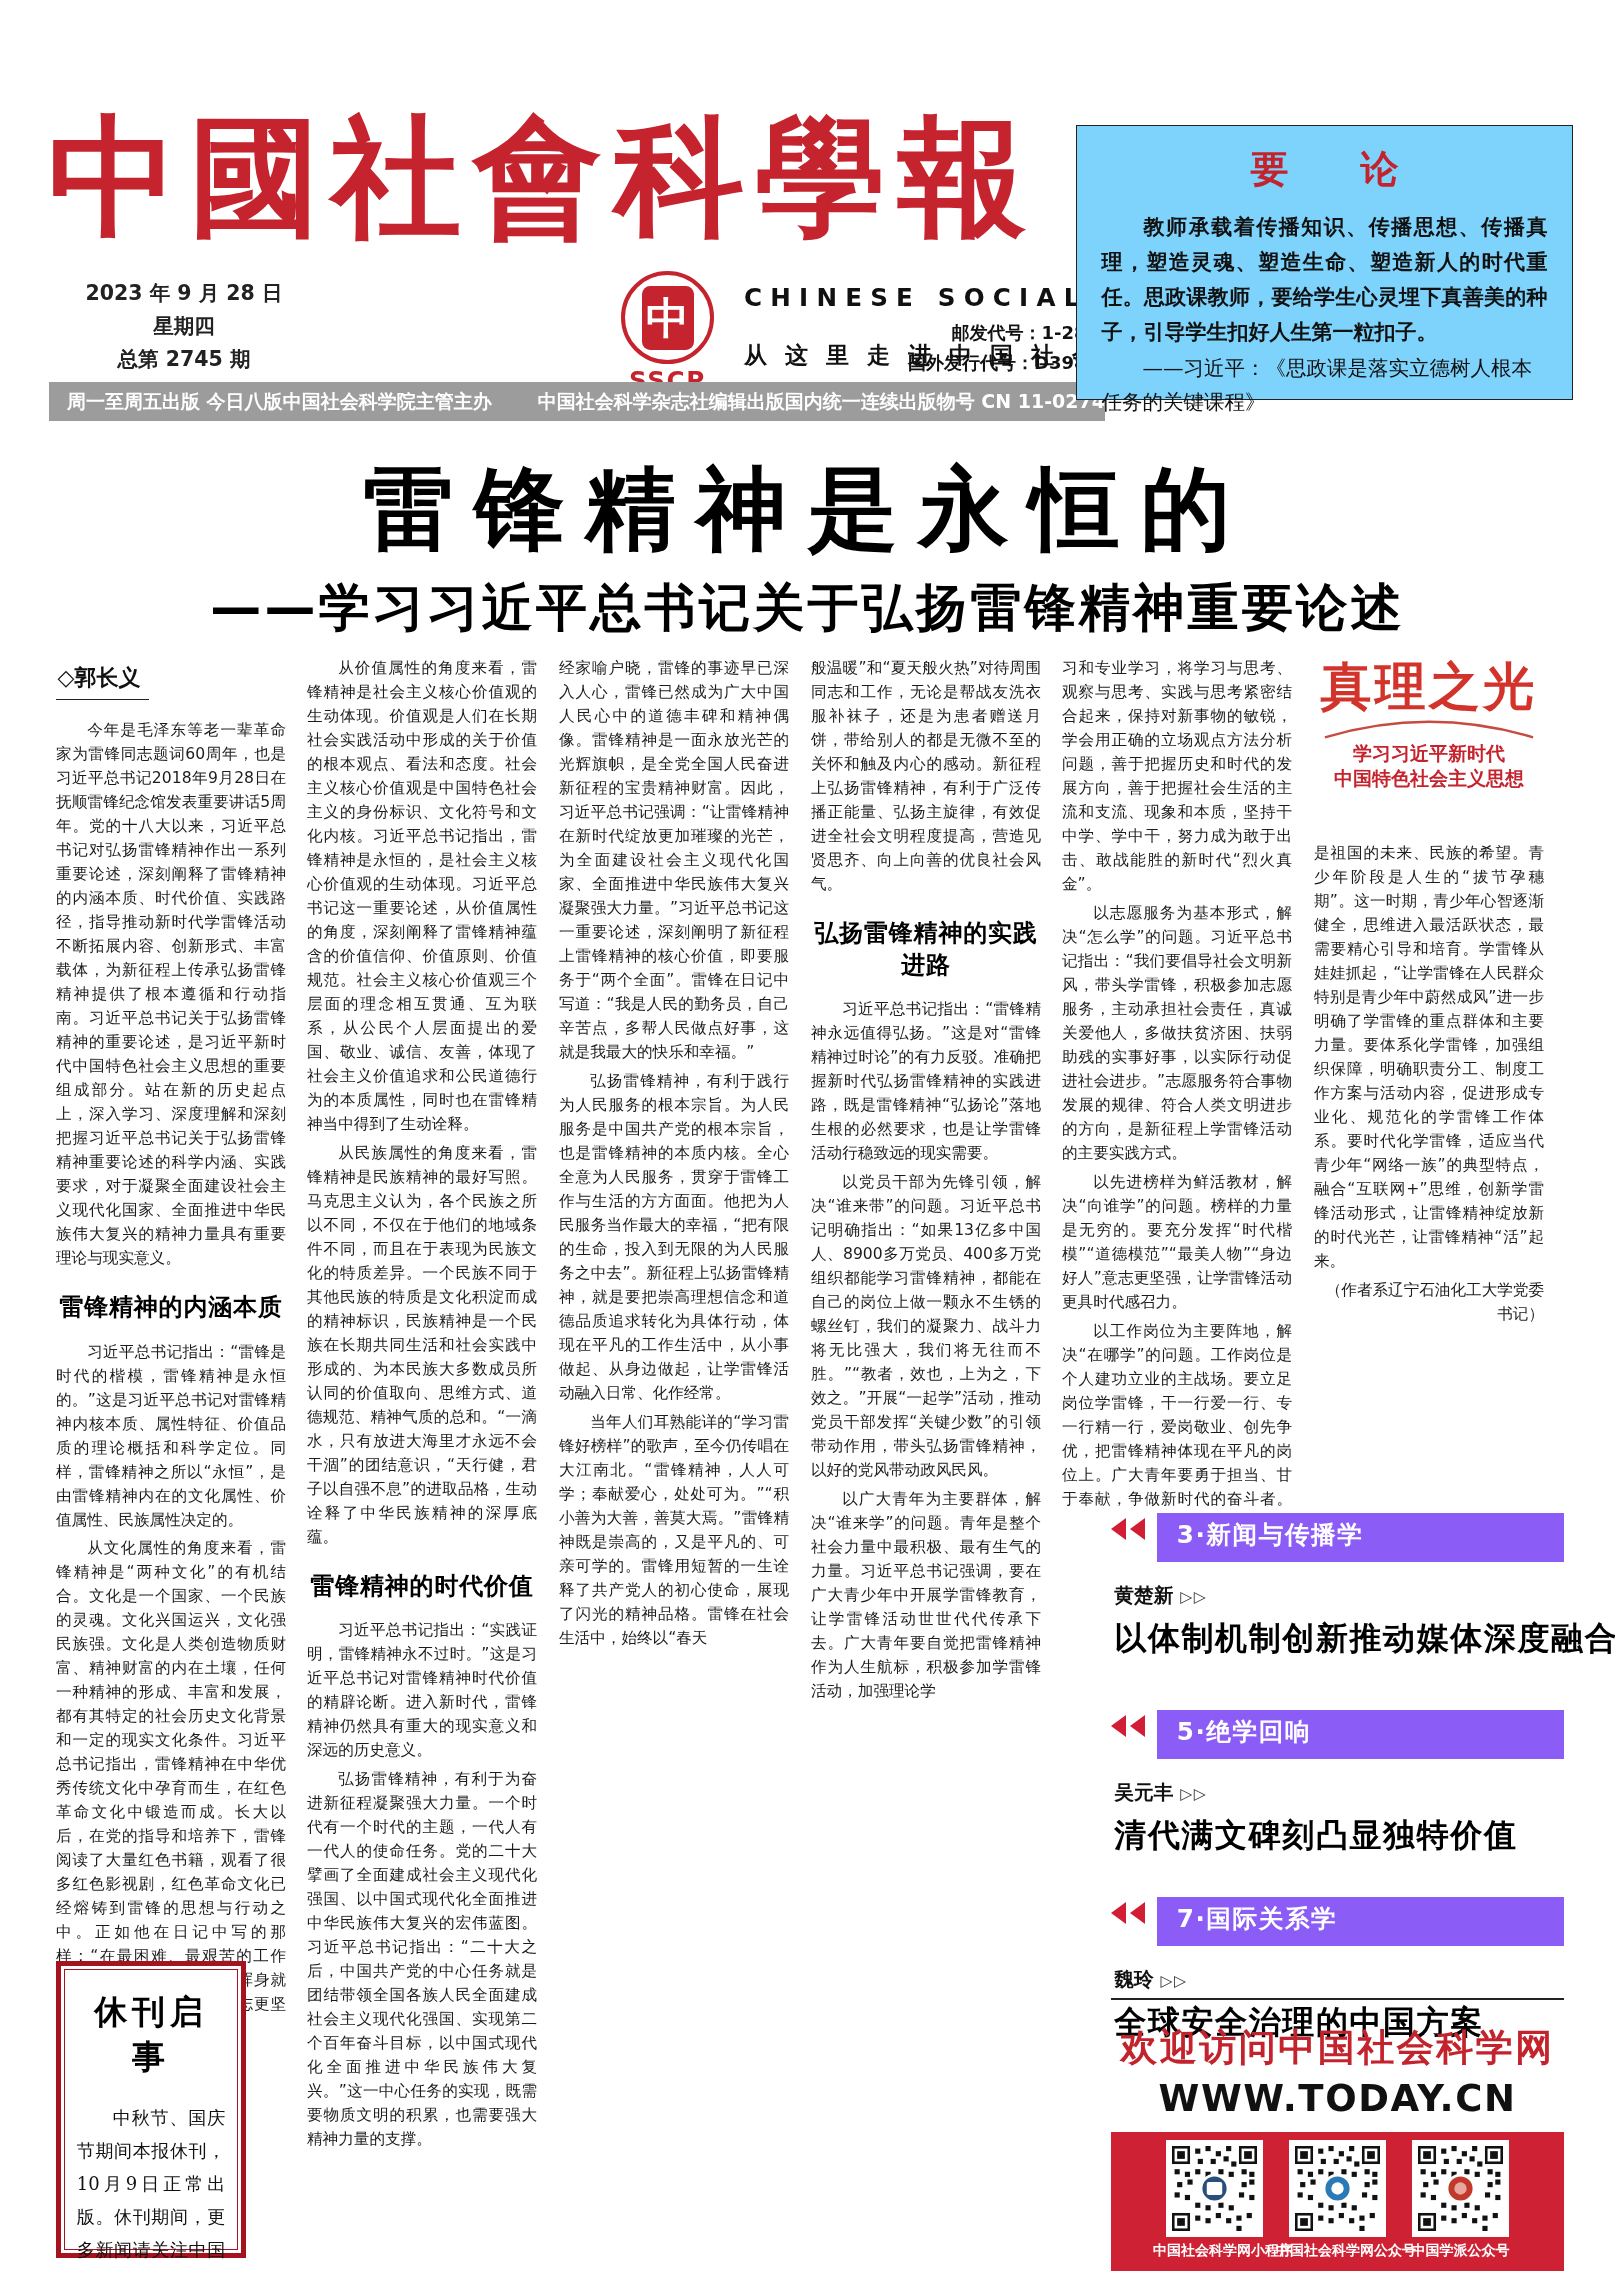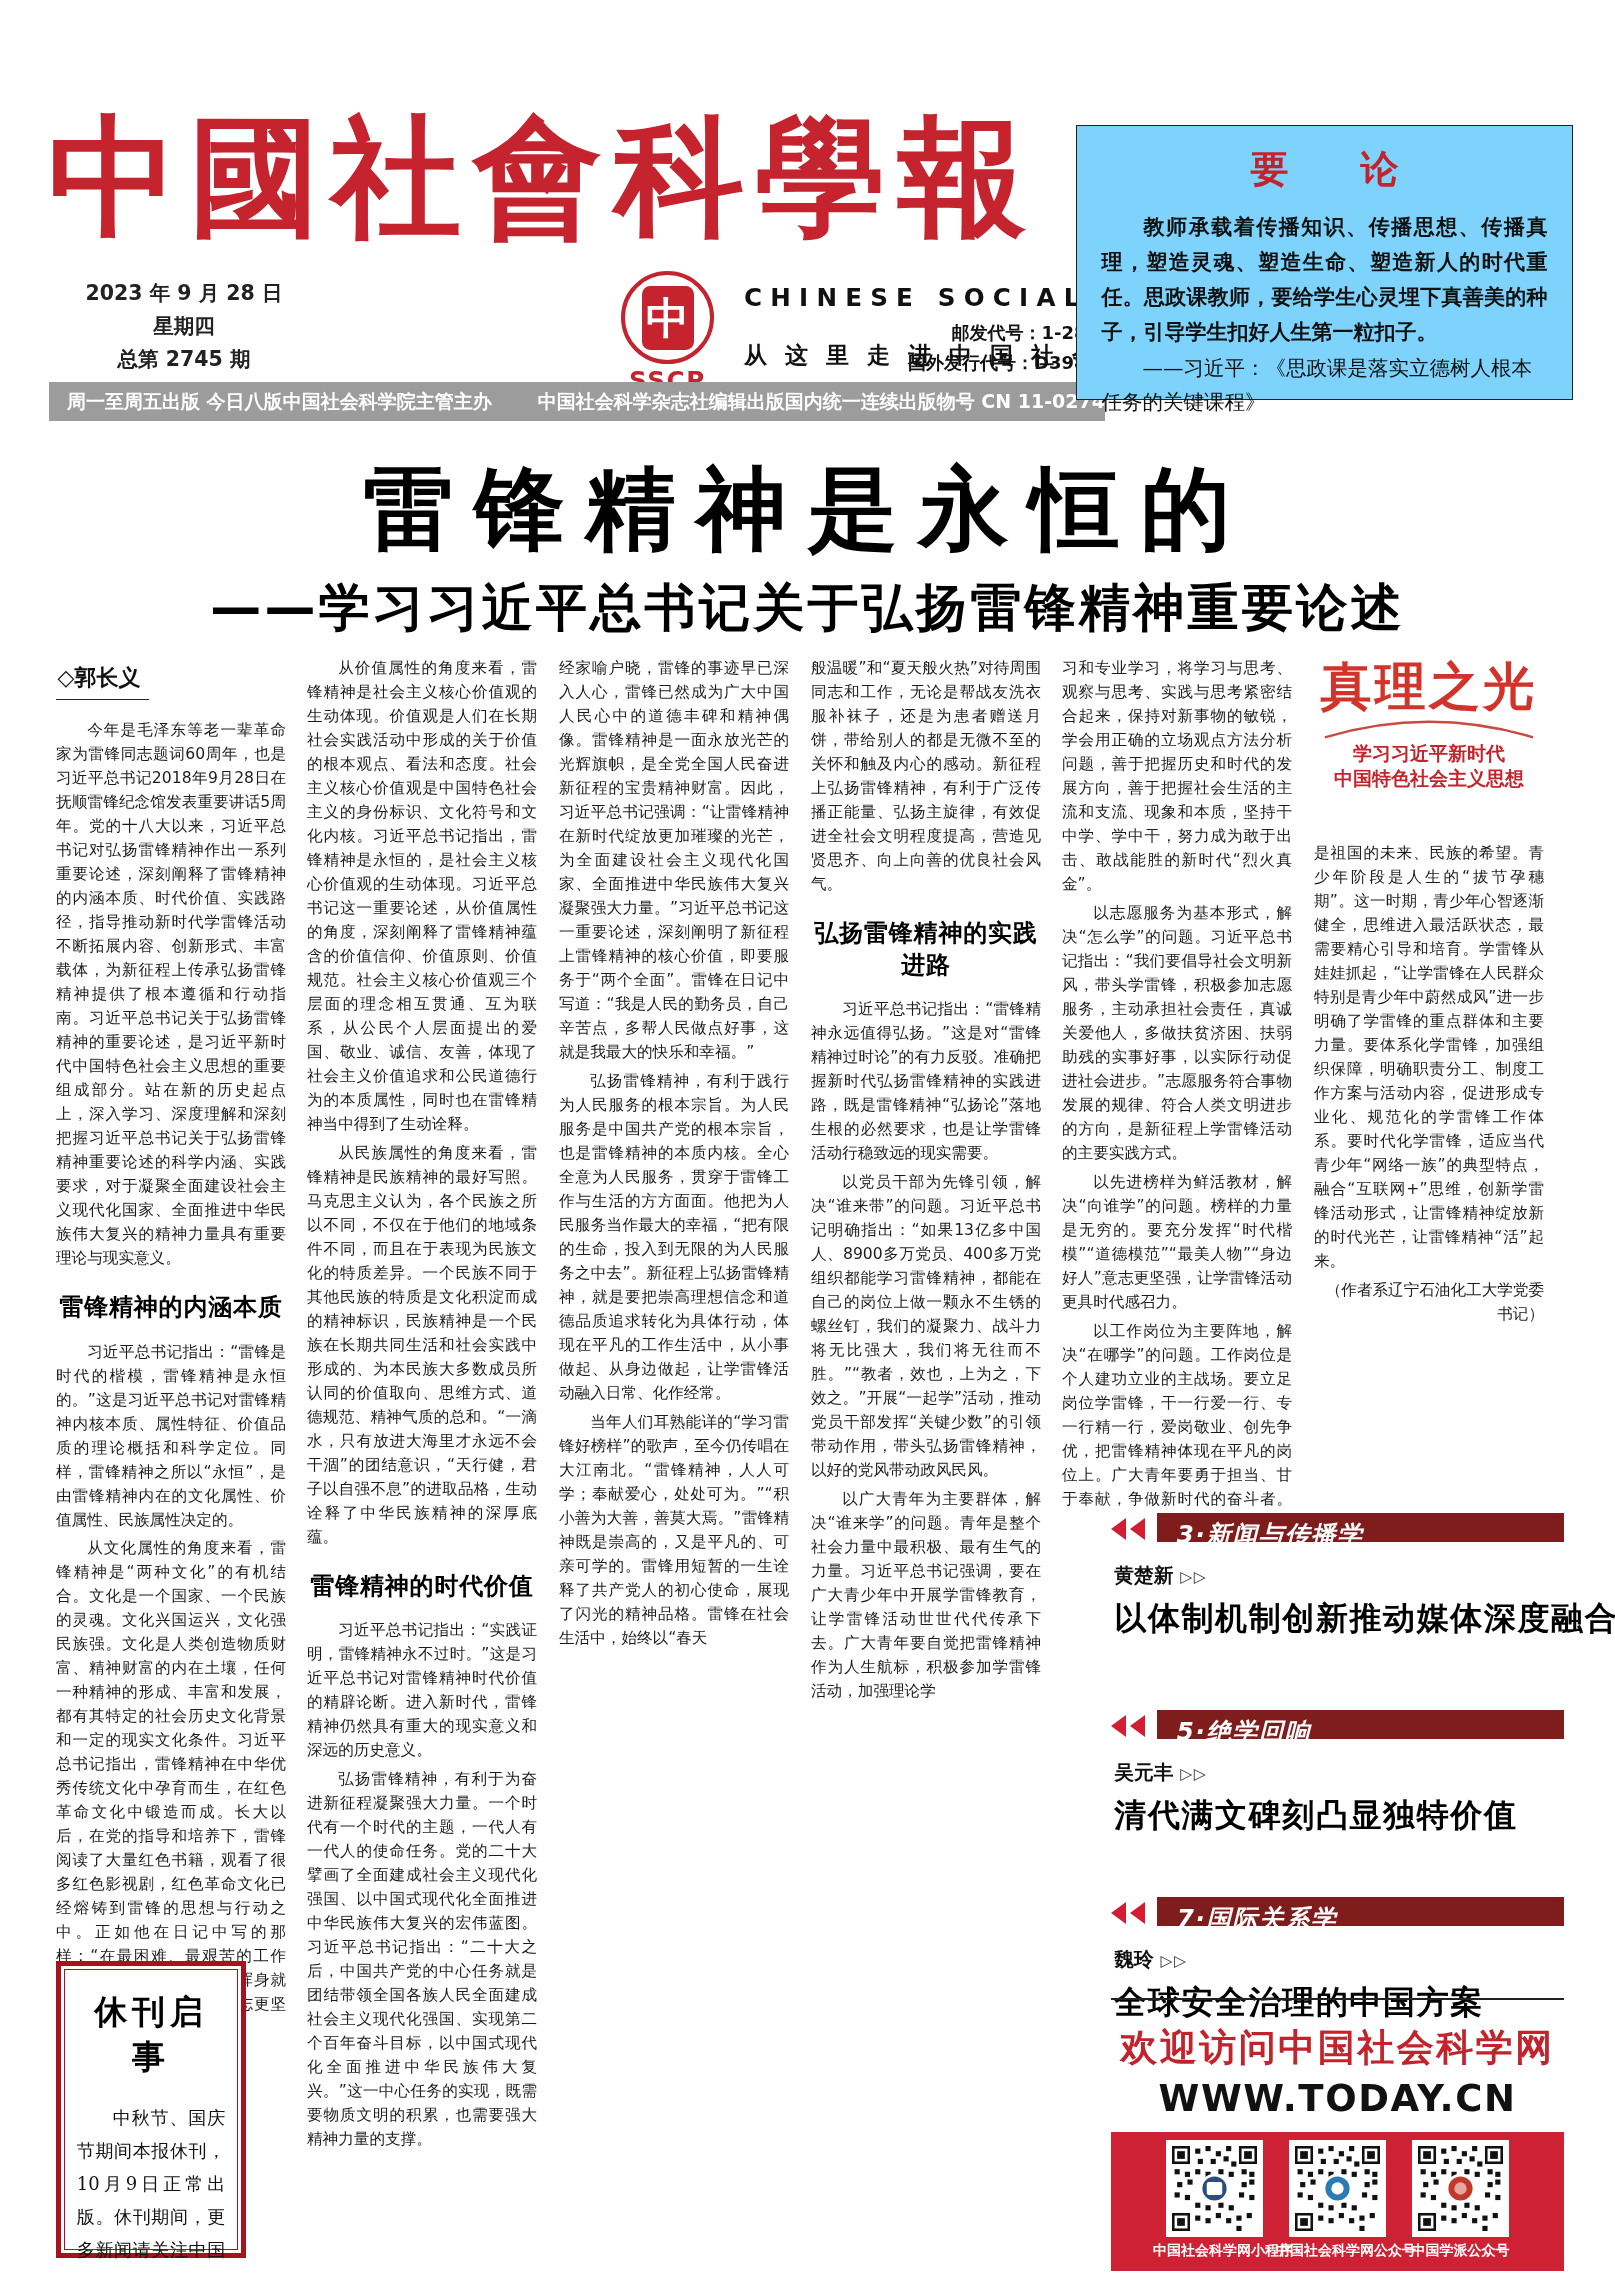--- a/index.html
+++ b/index.html
@@ -87,23 +87,23 @@
   
   .truth{width:100%;height:174px;text-align:center;margin-bottom:9.8px;padding-top:1.6px;}
   .truth-title{font-size:51px;font-weight:900;color:#d2342c;letter-spacing:3.3px;line-height:57px;}
   .truth-arc{display:block;margin:1.6px auto 0 auto;}
   .truth-sub{font-size:19px;line-height:25.4px;font-weight:800;color:#c5232d;}
 
   
   .sidebar{left:1111px;top:1513px;width:453px;height:758px;}
   .section{position:absolute;left:0;width:100%;}
   .s1{top:0;} .s2{top:197px;} .s3{top:384px;}
-  .banner{position:relative;margin-left:46px;height:29px;background:#7f1d1d;
+  .banner{position:relative;margin-left:46px;height:49px;background:#8b5cf6;
     color:#fff;font-size:24.6px;font-weight:900;line-height:43px;
-    padding-left:19.7px;letter-spacing:1.6px;font-style:italic;}
+    padding-left:19.7px;letter-spacing:1.6px;}
   .chevs{position:absolute;left:-46px;top:4.9px;display:flex;}
   .chev{width:0;height:0;border-top:11.5px solid transparent;
     border-bottom:11.5px solid transparent;border-right:15.6px solid #d21e34;margin-right:4.1px;}
   .sec-author{margin:19.7px 0 4.9px 3.3px;font-size:19.7px;font-weight:800;color:#111;}
   .sec-arrow{font-size:15.6px;color:#333;letter-spacing:1.6px;}
   .sec-headline{margin:8.2px 0 0 3.3px;font-size:32px;font-weight:900;color:#000;letter-spacing:1.6px;white-space:nowrap;}
 
   .sep-line{position:absolute;left:0;top:485px;width:100%;border-top:2.5px solid #222;}
   .promo-title{position:absolute;left:0;top:510px;width:100%;text-align:center;
     color:#c3232d;font-size:37px;font-weight:900;letter-spacing:2.5px;}

